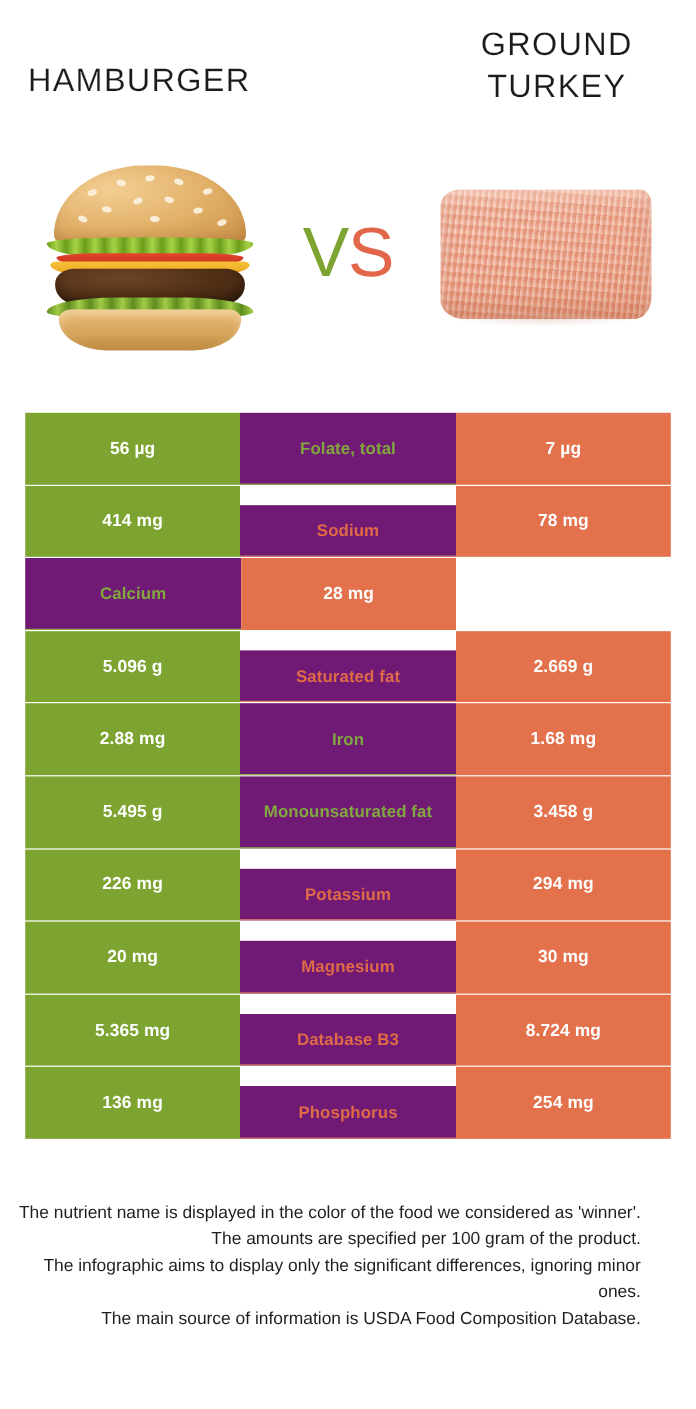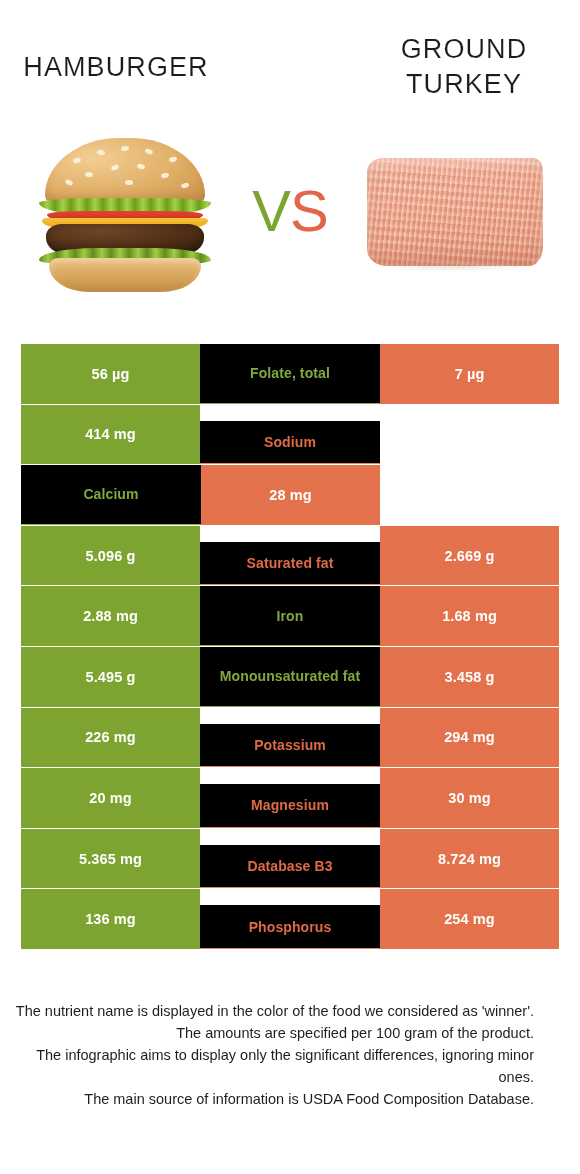--- a/index.html
+++ b/index.html
@@ -41,21 +41,21 @@
 
   .title-left {
     left: 0;
     top: 50px;
     width: 232px;
     text-align: center;
   }
 
   .title-right {
     left: 348px;
-    top: 32px;
+    top: 20px;
     width: 232px;
     text-align: center;
   }
 
   
   .vs {
     position: absolute;
     left: 232px;
     top: 176px;
     width: 116px;
@@ -214,21 +214,21 @@
   }
 
   .cell-left {
     width: 179px;
     background: #7DA430;
     color: #ffffff;
   }
 
   .cell-mid {
     width: 180px;
-    background: #000000;
+    background: #701a75;
     font-size: 14px;
     border-bottom: 1px solid transparent;
   }
   .cell-mid.win-left  { color: #81A83E; border-bottom-color: #8FAE4A; }
   .cell-mid.win-right { color: #DF6A47; border-bottom-color: #DD8566; margin-top: 16px; }
 
   .cell-right {
     width: 179px;
     background: #E3714C;
     color: #ffffff;
@@ -296,20 +296,21 @@
 
   <div class="table" id="table">
       <div class="row">
         <div class="cell cell-left">56 µg</div>
         <div class="cell cell-mid win-left">Folate, total</div>
         <div class="cell cell-right">7 µg</div>
       </div>
       <div class="row">
         <div class="cell cell-left">414 mg</div>
         <div class="cell cell-mid win-right">Sodium</div>
+        <div class="cell cell-right">78 mg</div>
       </div>
       <div class="row">
         <div class="cell cell-mid win-left">Calcium</div>
         <div class="cell cell-right">28 mg</div>
       </div>
       <div class="row">
         <div class="cell cell-left">5.096 g</div>
         <div class="cell cell-mid win-right">Saturated fat</div>
         <div class="cell cell-right">2.669 g</div>
       </div>

